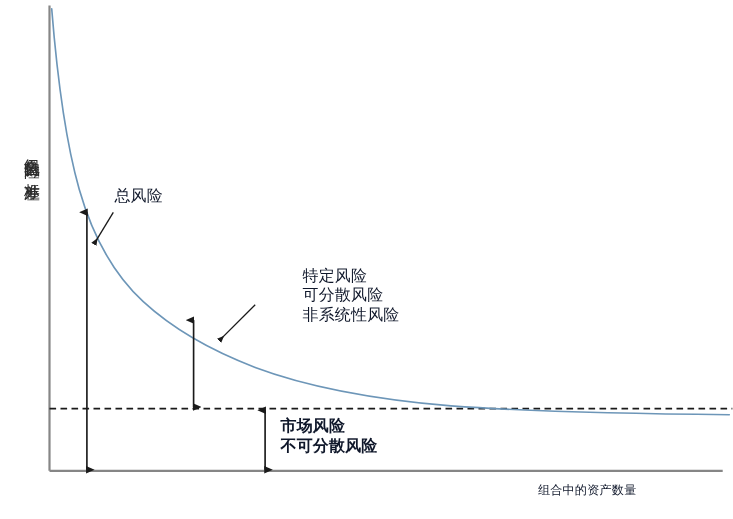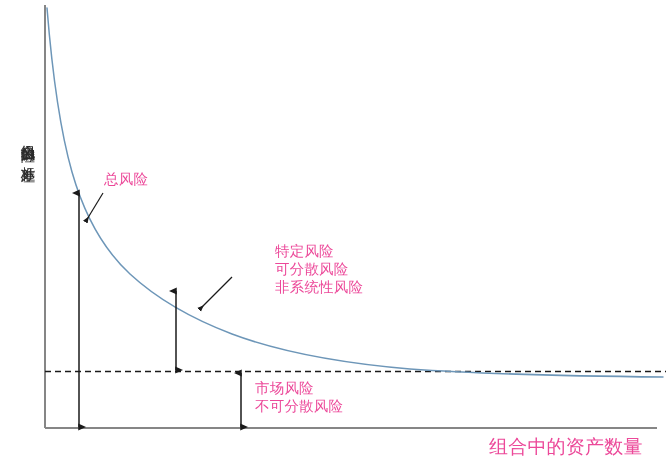--- a/index.html
+++ b/index.html
@@ -30,46 +30,47 @@
     top: 0;
     width: 666px;
     height: 472px;
     display: block;
   }
 
   .anno {
     position: absolute;
     font-size: 14.5px;
     line-height: 18px;
-    color: #ec4899;
+    color: #0f172a;
     white-space: pre-line;
     letter-spacing: 0.2px;
     font-family: "DejaVu Sans", "Liberation Sans", sans-serif;
   }
 
   #label-total-risk {
     left: 104px;
     top: 170px;
   }
 
   #label-specific-risk {
     left: 235px;
     top: 242px;
     margin-left: 40px;
   }
 
   #label-market-risk {
     left: 255px;
     top: 379px;
+    font-weight: bold;
   }
 
   #label-x-axis {
     left: 489px;
     top: 437px;
-    font-size: 19px;
+    font-size: 11px;
   }
 
   #label-y-axis {
     position: absolute;
     left: 6px;
     top: 133px;
     width: 30px;
     font-size: 14.5px;
     line-height: 17.5px;
     color: #2b2b2b;

